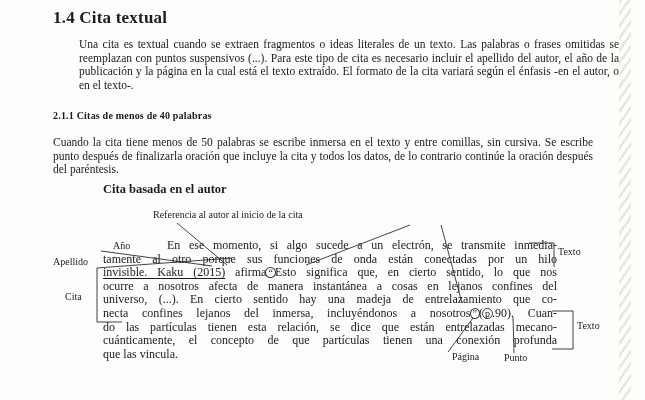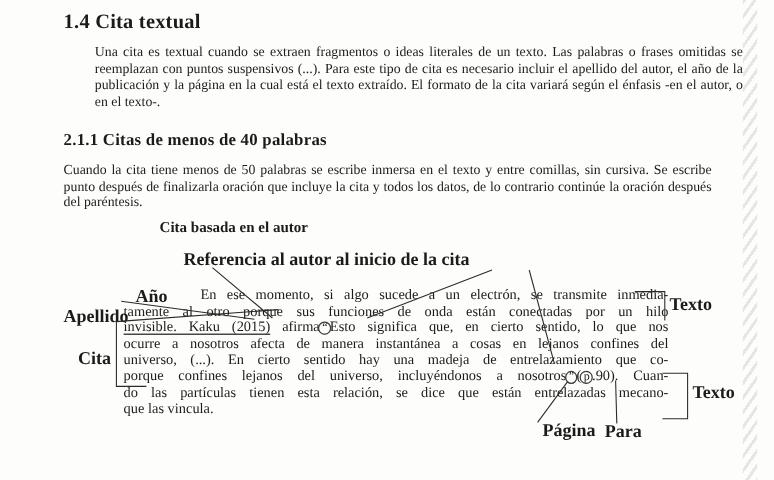--- a/index.html
+++ b/index.html
@@ -16,36 +16,36 @@
   .edge-pattern{
     position:absolute;left:619px;top:0;width:12px;height:400px;
     background:repeating-linear-gradient(125deg,#e7e7e2 0px,#e7e7e2 2.5px,transparent 2.5px,transparent 7px);
   }
   .h1{
     position:absolute;left:53px;top:8px;
     font-size:17px;font-weight:bold;letter-spacing:.2px;
   }
   .h2{
     position:absolute;left:53px;top:110px;
-    font-size:14px;font-weight:bold;letter-spacing:.2px;
+    font-size:10px;font-weight:bold;letter-spacing:.2px;
   }
   .body-par{
     position:absolute;left:53px;width:540px;
     font-size:11.5px;line-height:13.6px;
     text-align:justify;text-justify:inter-word;
   }
   .par1{top:38px;margin-left:26px;}
   .par2{top:136px;}
   .fig-title{
     position:absolute;left:103px;top:182px;
-    font-size:12.5px;font-weight:bold;margin-left:30px;
+    font-size:12.5px;font-weight:bold;
   }
   .ann-label{
     position:absolute;
-    font-size:15px;font-weight:bold;white-space:nowrap;
+    font-size:10px;font-weight:normal;white-space:nowrap;
   }
   .lbl-referencia{left:153px;top:209px;}
   .lbl-frase{left:383px;top:212px;}
   .lbl-ano{left:77px;top:240px;margin-left:36px;}
   .lbl-apellido{left:53px;top:256px;}
   .lbl-cita{left:65px;top:291px;}
   .lbl-texto-top{left:558px;top:246px;}
   .lbl-texto-bottom{left:577px;top:320px;}
   .lbl-pagina{left:452px;top:351px;}
   .lbl-punto{left:504px;top:352px;}
@@ -84,30 +84,31 @@
 
   <div class="fig-title">Cita basada en el autor</div>
 
   <div class="ann-label lbl-referencia">Referencia al autor al inicio de la cita</div>
   <div class="ann-label lbl-ano">Año</div>
   <div class="ann-label lbl-apellido">Apellido</div>
   <div class="ann-label lbl-cita">Cita</div>
   <div class="ann-label lbl-texto-top">Texto</div>
   <div class="ann-label lbl-texto-bottom">Texto</div>
   <div class="ann-label lbl-pagina">Página</div>
-  <div class="ann-label lbl-punto">Para</div>
+  <div class="ann-label lbl-punto">Punto</div>
 
   <div class="quote" id="quote-block">
       <div class="quote-line first"><span>En ese momento, si algo sucede a un electrón, se transmite inmedia-</span></div>
       <div class="quote-line"><span>tamente al otro porque sus funciones de onda están conectadas por un hilo</span></div>
       <div class="quote-line"><span class="seg-u">invisible. Kaku (2015)</span><span> afirma</span><span class="seg-c">“</span><span>Esto significa que, en cierto sentido, lo que nos</span></div>
       <div class="quote-line"><span>ocurre a nosotros afecta de manera instantánea a cosas en lejanos confines del</span></div>
       <div class="quote-line"><span>universo, (...). En cierto sentido hay una madeja de entrelazamiento que co-</span></div>
-      <div class="quote-line"><span>porque confines lejanos del universo, incluyéndonos a nosotros</span><span class="seg-c">”</span><span>(</span><span class="seg-c">p</span><span>.90). Cuan-</span></div>
+      <div class="quote-line"><span>necta confines lejanos del inmersa, incluyéndonos a nosotros</span><span class="seg-c">”</span><span>(</span><span class="seg-c">p</span><span>.90). Cuan-</span></div>
       <div class="quote-line"><span>do las partículas tienen esta relación, se dice que están entrelazadas mecano-</span></div>
+      <div class="quote-line"><span>cuánticamente, el concepto de que partículas tienen una conexión profunda</span></div>
       <div class="quote-line last"><span>que las vincula.</span></div>
     </div>
 
   <svg class="ann-svg" width="645" height="400" viewBox="0 0 645 400">
     <g stroke="#2b2b2b" stroke-width="0.9" fill="none">
       <line x1="177" y1="223" x2="227" y2="265"></line>
       <line x1="101" y1="251" x2="212" y2="266"></line>
       <polyline points="232,258 97,268 97,322 122,322"></polyline>
       <line x1="410" y1="225" x2="306" y2="265"></line>
       <line x1="441" y1="225" x2="462" y2="303"></line>

